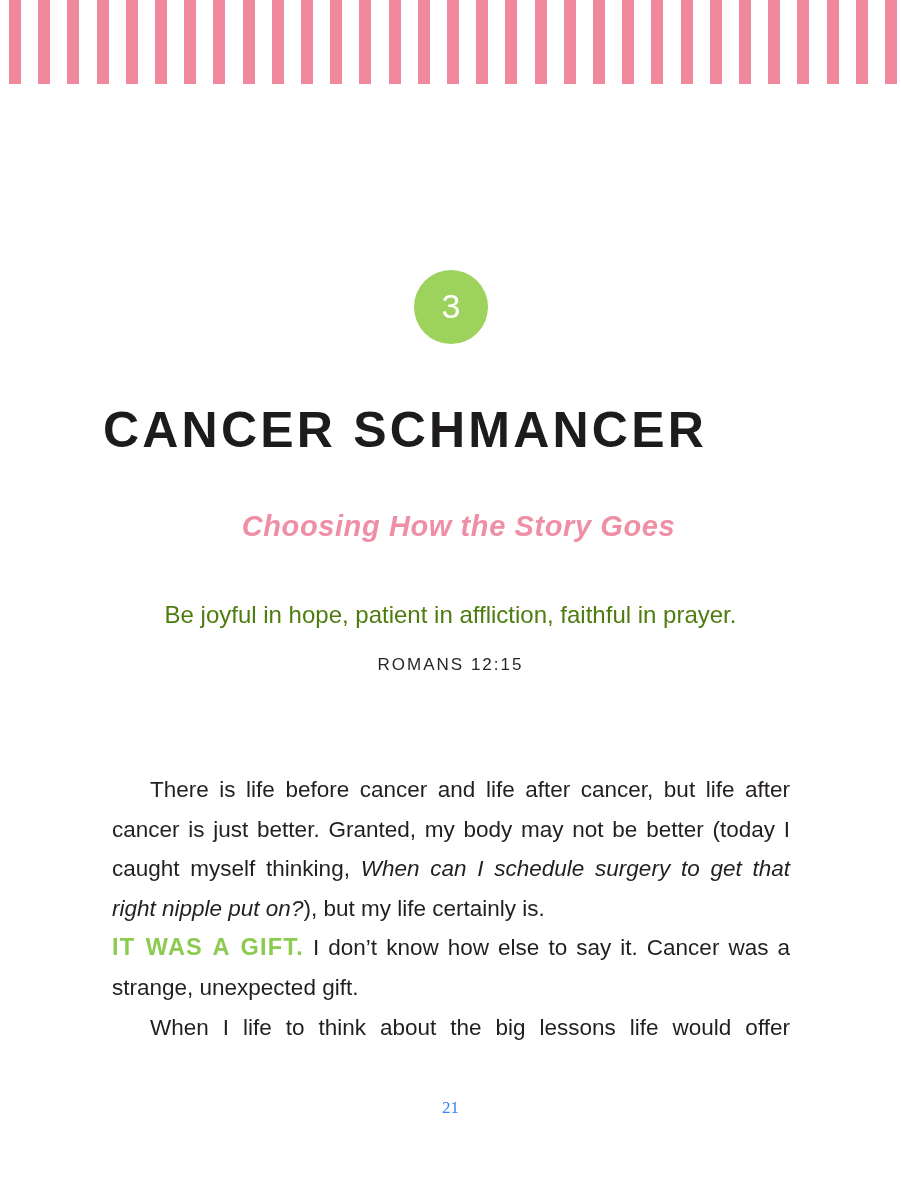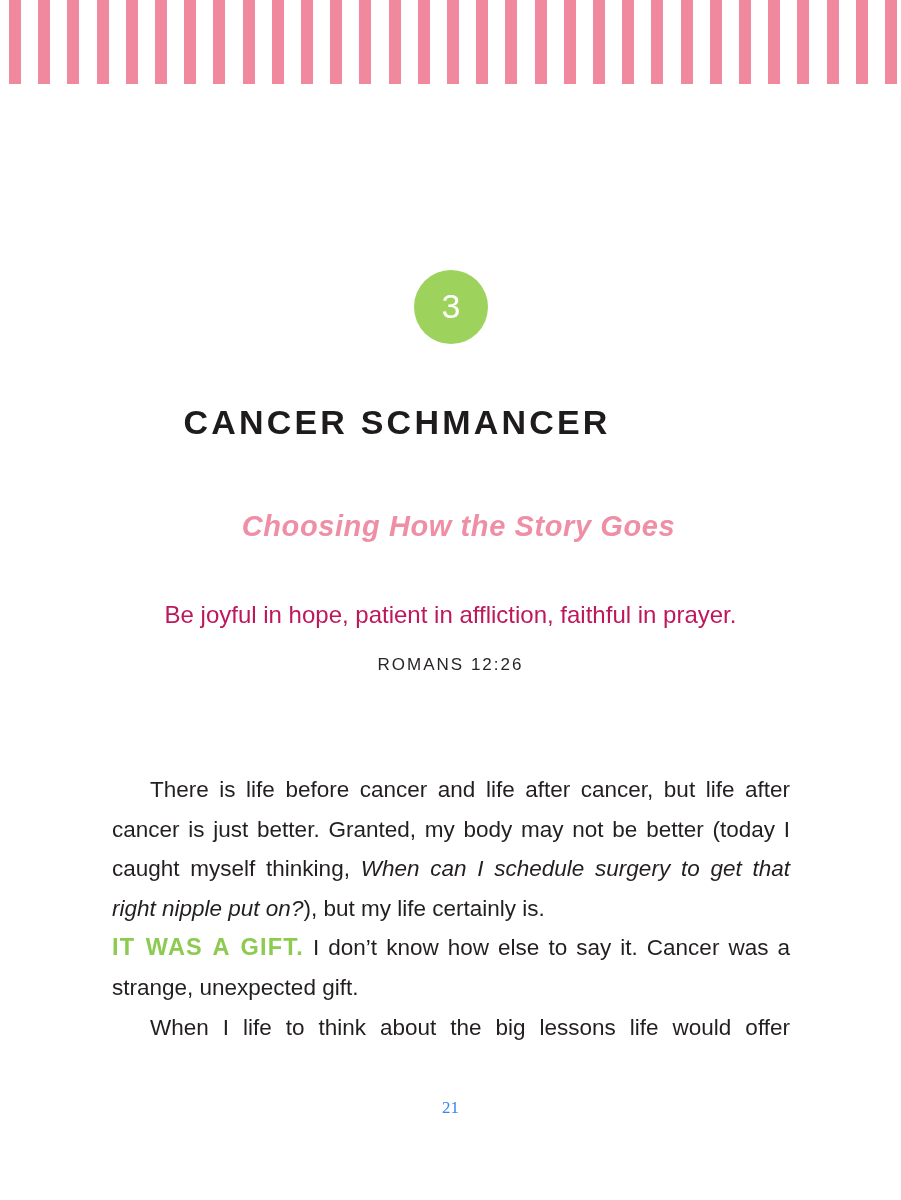--- a/index.html
+++ b/index.html
@@ -50,24 +50,24 @@
       margin-top: -2px;
     }
     .chapter-title {
       position: absolute;
       left: 0;
       width: 794px;
       top: 392px;
       text-align: center;
       font-family: "Liberation Sans", sans-serif;
       font-weight: 700;
-      font-size: 34px;
+      font-size: 50px;
       letter-spacing: 3.2px;
       color: #1e1b1c;
-      margin: 0;
+      margin: 8px;
       line-height: 60px;
     }
     .chapter-subtitle {
       position: absolute;
       left: 0;
       width: 901px;
       top: 498px;
       text-align: center;
       font-family: "Liberation Sans", sans-serif;
       font-style: italic;
@@ -79,21 +79,21 @@
     }
     .epigraph-quote {
       position: absolute;
       left: 0;
       width: 901px;
       top: 598px;
       text-align: center;
       font-family: "Liberation Sans", sans-serif;
       font-size: 24px;
       font-weight: 300;
-      color: #be185d;
+      color: #4d7c0f;
       line-height: 34px;
       margin: 0;
     }
     .epigraph-source {
       position: absolute;
       left: 0;
       width: 901px;
       top: 653px;
       text-align: center;
       font-family: "Liberation Sans", sans-serif;
@@ -181,21 +181,21 @@
 
 <div class="chapter-badge">
   <span class="chapter-number">3</span>
 </div>
 
 <h1 class="chapter-title">CANCER SCHMANCER</h1>
 
 <h2 class="chapter-subtitle">Choosing How the Story Goes</h2>
 
 <p class="epigraph-quote">Be joyful in hope, patient in affliction, faithful in prayer.</p>
-<p class="epigraph-source">ROMANS 12:26</p>
+<p class="epigraph-source">ROMANS 12:15</p>
 
 <div class="body-text">
   <p class="para"><span>There is life before cancer and life after cancer, but life after cancer is just better. Granted, my body may not be better (today I caught myself thinking, </span><span class="ital">When can I schedule surgery to get that right nipple put on?</span><span>), but my life certainly is.</span></p>
   <p class="para first"><span class="lead-in">IT WAS A GIFT.</span><span> I don’t know how else to say it. Cancer was a strange, unexpected gift.</span></p>
   <p class="para" style="text-align-last: justify;"><span>When I life to think about the big lessons life would offer</span></p>
 </div>
 
 <div class="page-number">21</div>
 
 </body></html>

